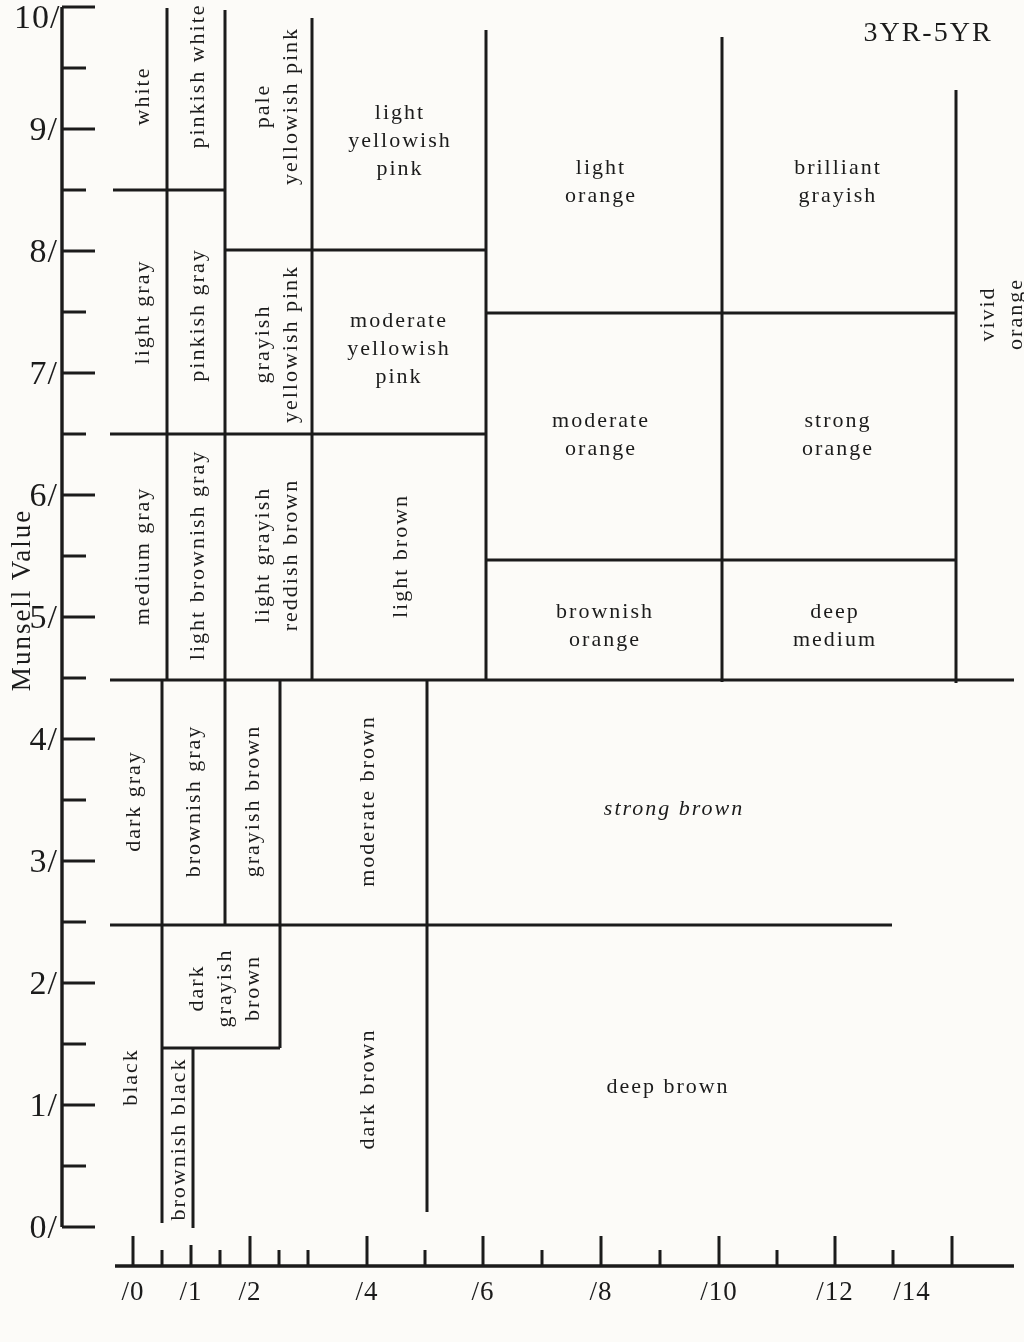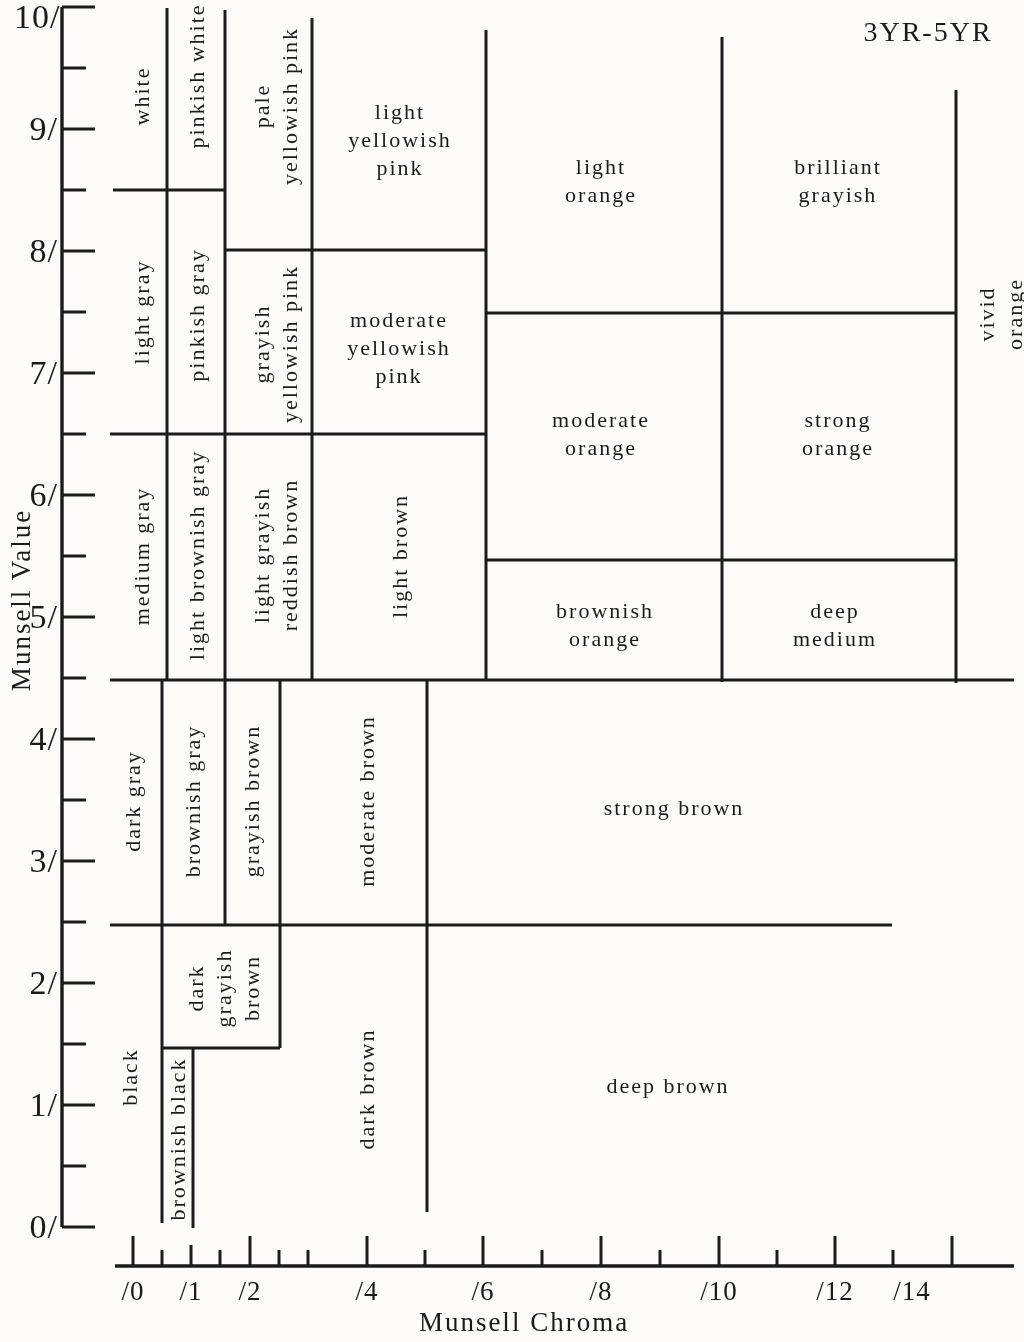--- a/index.html
+++ b/index.html
@@ -92,21 +92,20 @@
       <line x1="542" y1="1266" x2="542" y2="1250" stroke="#1b1b1b" stroke-width="3" stroke-linecap="butt"></line>
       <line x1="601" y1="1266" x2="601" y2="1236" stroke="#1b1b1b" stroke-width="3" stroke-linecap="butt"></line>
       <line x1="660" y1="1266" x2="660" y2="1250" stroke="#1b1b1b" stroke-width="3" stroke-linecap="butt"></line>
       <line x1="719" y1="1266" x2="719" y2="1236" stroke="#1b1b1b" stroke-width="3" stroke-linecap="butt"></line>
       <line x1="777" y1="1266" x2="777" y2="1250" stroke="#1b1b1b" stroke-width="3" stroke-linecap="butt"></line>
       <line x1="835" y1="1266" x2="835" y2="1236" stroke="#1b1b1b" stroke-width="3" stroke-linecap="butt"></line>
       <line x1="893" y1="1266" x2="893" y2="1250" stroke="#1b1b1b" stroke-width="3" stroke-linecap="butt"></line>
       <line x1="952" y1="1266" x2="952" y2="1236" stroke="#1b1b1b" stroke-width="3" stroke-linecap="butt"></line>
     </svg>
   <div class="title">3YR-5YR</div>
-  <div class="axis-title x">Munsell Chroma</div>
   <div class="axis-title y">Munsell Value</div>
   <div id="generated">
       <div class="ytick-label" style="top: 17px;">10/</div>
       <div class="ytick-label" style="top: 129px;">9/</div>
       <div class="ytick-label" style="top: 251px;">8/</div>
       <div class="ytick-label" style="top: 373px;">7/</div>
       <div class="ytick-label" style="top: 495px;">6/</div>
       <div class="ytick-label" style="top: 617px;">5/</div>
       <div class="ytick-label" style="top: 739px;">4/</div>
       <div class="ytick-label" style="top: 861px;">3/</div>
@@ -151,21 +150,21 @@
 reddish brown</div>
       <div class="lbl vert" style="left: 400px; top: 556px;">light brown</div>
       <div class="lbl" style="left: 605px; top: 625px;">brownish
 orange</div>
       <div class="lbl" style="left: 835px; top: 625px;">deep
 medium</div>
       <div class="lbl vert" style="left: 133px; top: 801px;">dark gray</div>
       <div class="lbl vert" style="left: 193px; top: 801px;">brownish gray</div>
       <div class="lbl vert" style="left: 252px; top: 801px;">grayish brown</div>
       <div class="lbl vert" style="left: 367px; top: 801px;">moderate brown</div>
-      <div class="lbl" style="left: 674px; top: 808px;">strong brown</div>
+      <div class="lbl" style="left: 674px; top: 808px; font-style: italic;">strong brown</div>
       <div class="lbl vert" style="left: 224px; top: 988px;">dark
 grayish
 brown</div>
       <div class="lbl vert" style="left: 130px; top: 1077px;">black</div>
       <div class="lbl vert" style="left: 178px; top: 1139px;">brownish black</div>
       <div class="lbl vert" style="left: 367px; top: 1089px;">dark brown</div>
       <div class="lbl" style="left: 668px; top: 1086px;">deep brown</div>
     </div>
 </div>
 

